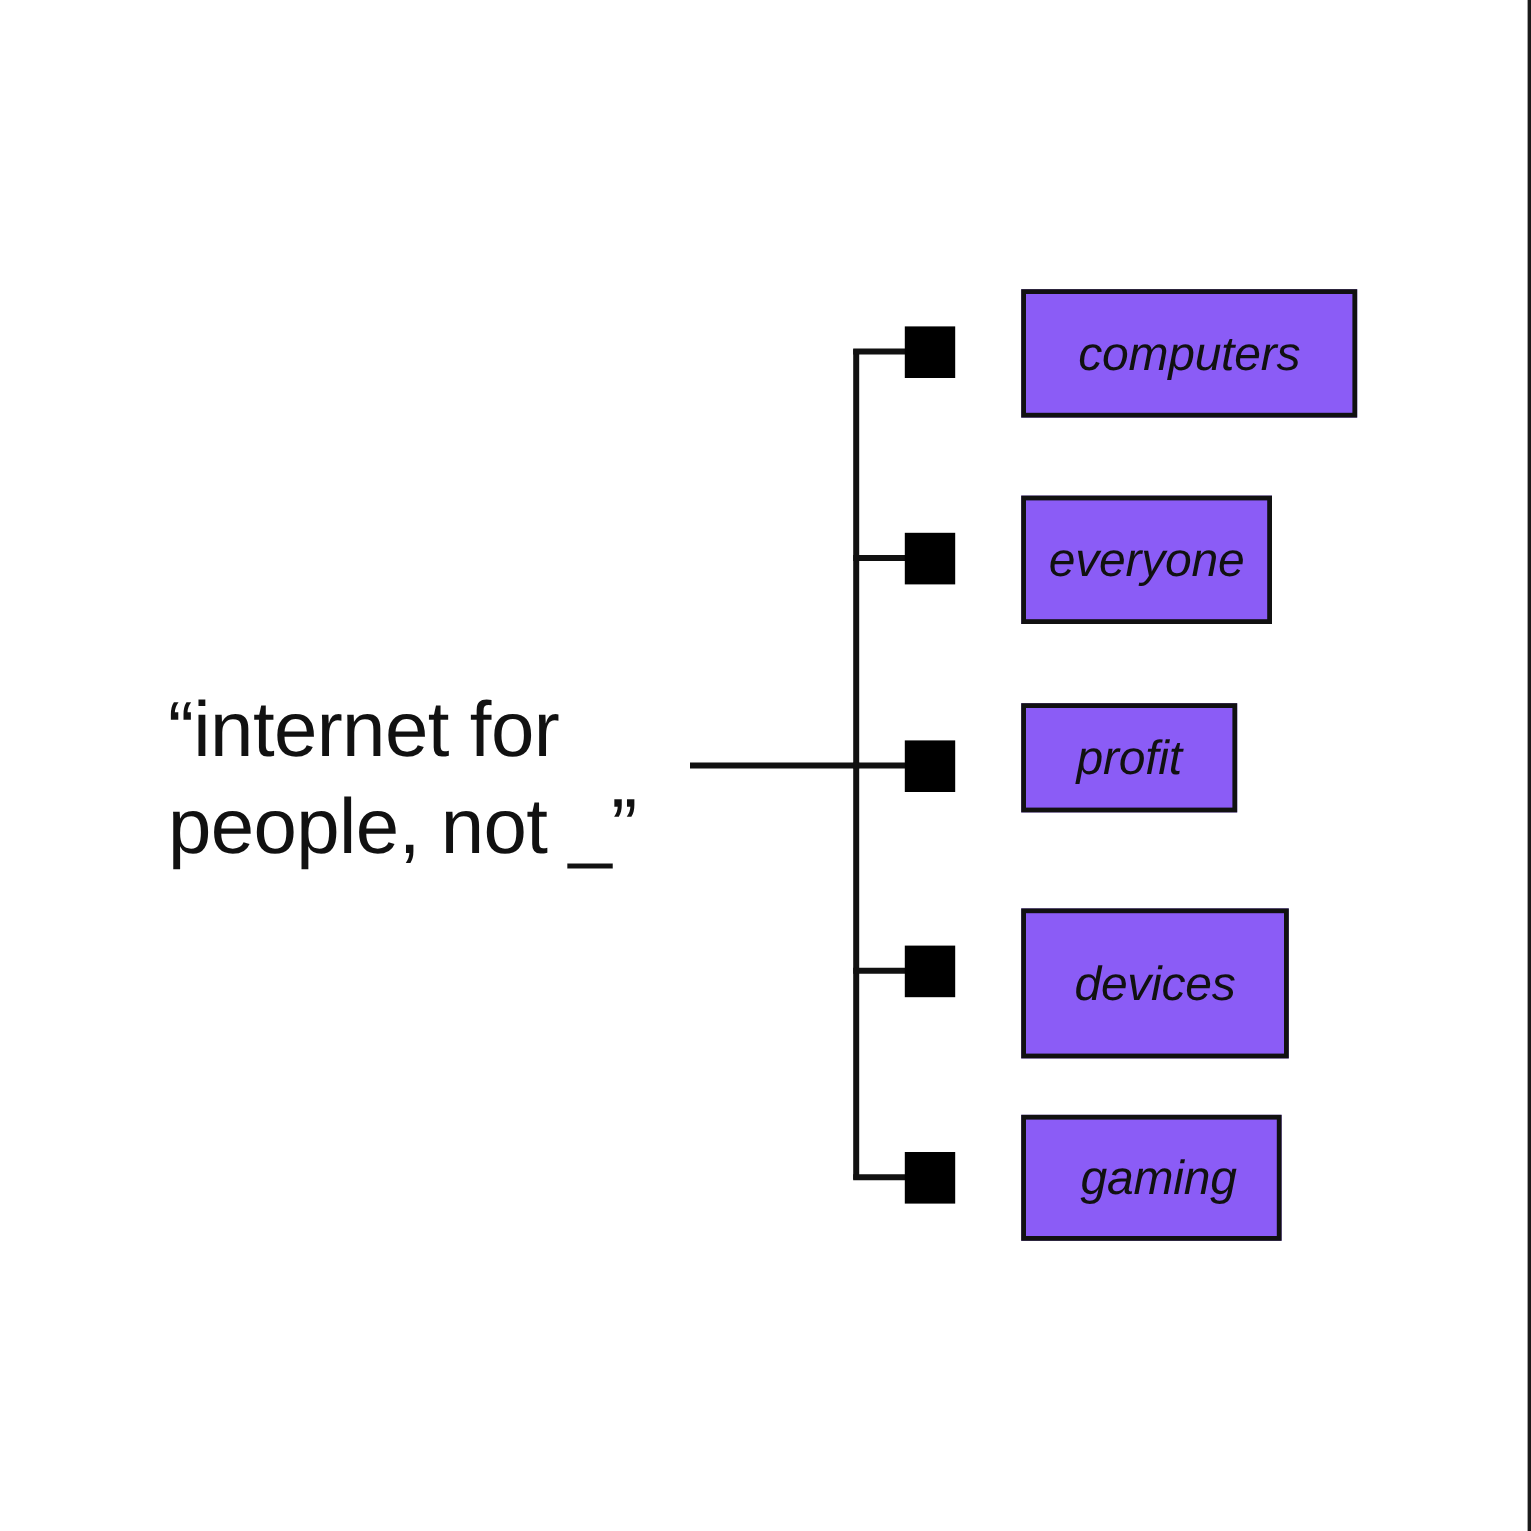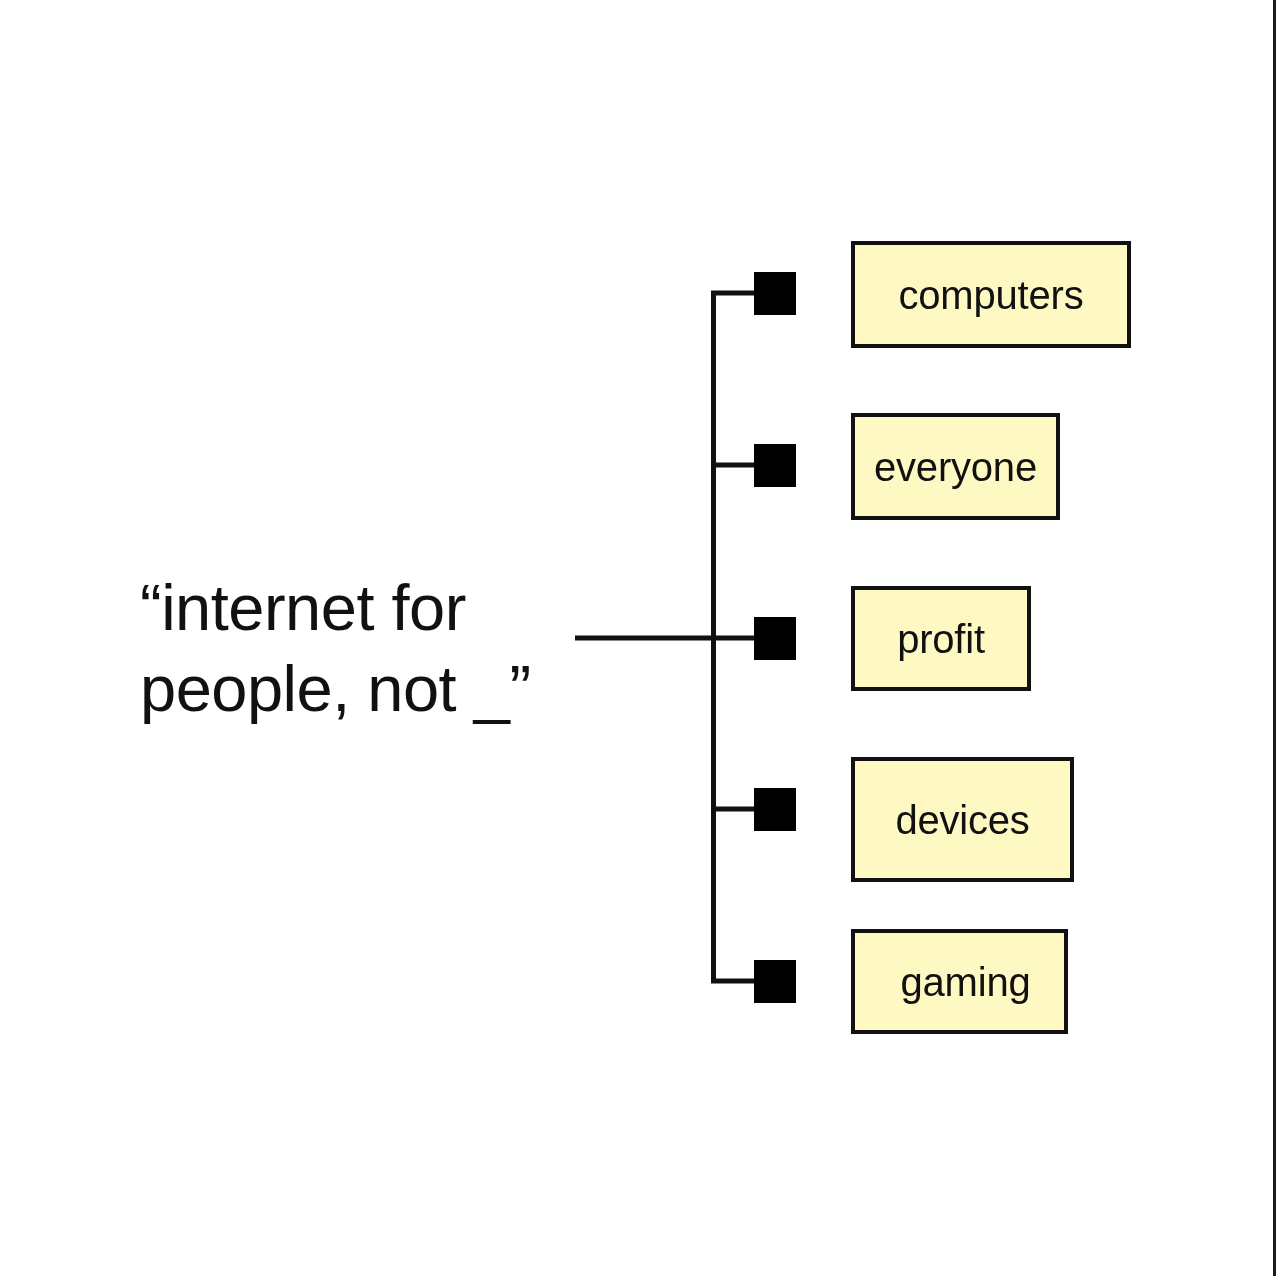--- a/index.html
+++ b/index.html
@@ -45,26 +45,27 @@
   .marker {
     position: absolute;
     width: 42px;
     height: 43px;
     background: #000000;
   }
 
   
   .answer-box {
     position: absolute;
-    background: #fef9c3;
+    background: #8b5cf6;
     border: 4px solid #111111;
     box-sizing: border-box;
     display: flex;
     align-items: center;
     justify-content: center;
+    font-style: italic;
   }
   .answer-label {
     font-size: 40px;
     color: #111111;
     line-height: 1;
     letter-spacing: -0.2px;
   }
 </style>
 </head>
 <body>
@@ -96,21 +97,21 @@
   <div class="marker" style="left:754px; top:960px;"></div>
 
   <div class="answer-box" style="left:851px; top:241px; width:280px; height:107px;">
     <span class="answer-label">computers</span>
   </div>
 
   <div class="answer-box" style="left:851px; top:413px; width:209px; height:107px;">
     <span class="answer-label">everyone</span>
   </div>
 
-  <div class="answer-box" style="left:851px; top:586px; width:180px; height:105px;">
+  <div class="answer-box" style="left:851px; top:586px; width:180px; height:91px;">
     <span class="answer-label">profit</span>
   </div>
 
   <div class="answer-box" style="left:851px; top:757px; width:223px; height:125px;">
     <span class="answer-label">devices</span>
   </div>
 
   <div class="answer-box" style="left:851px; top:929px; width:217px; height:105px;padding-left:12px;">
     <span class="answer-label">gaming</span>
   </div>

